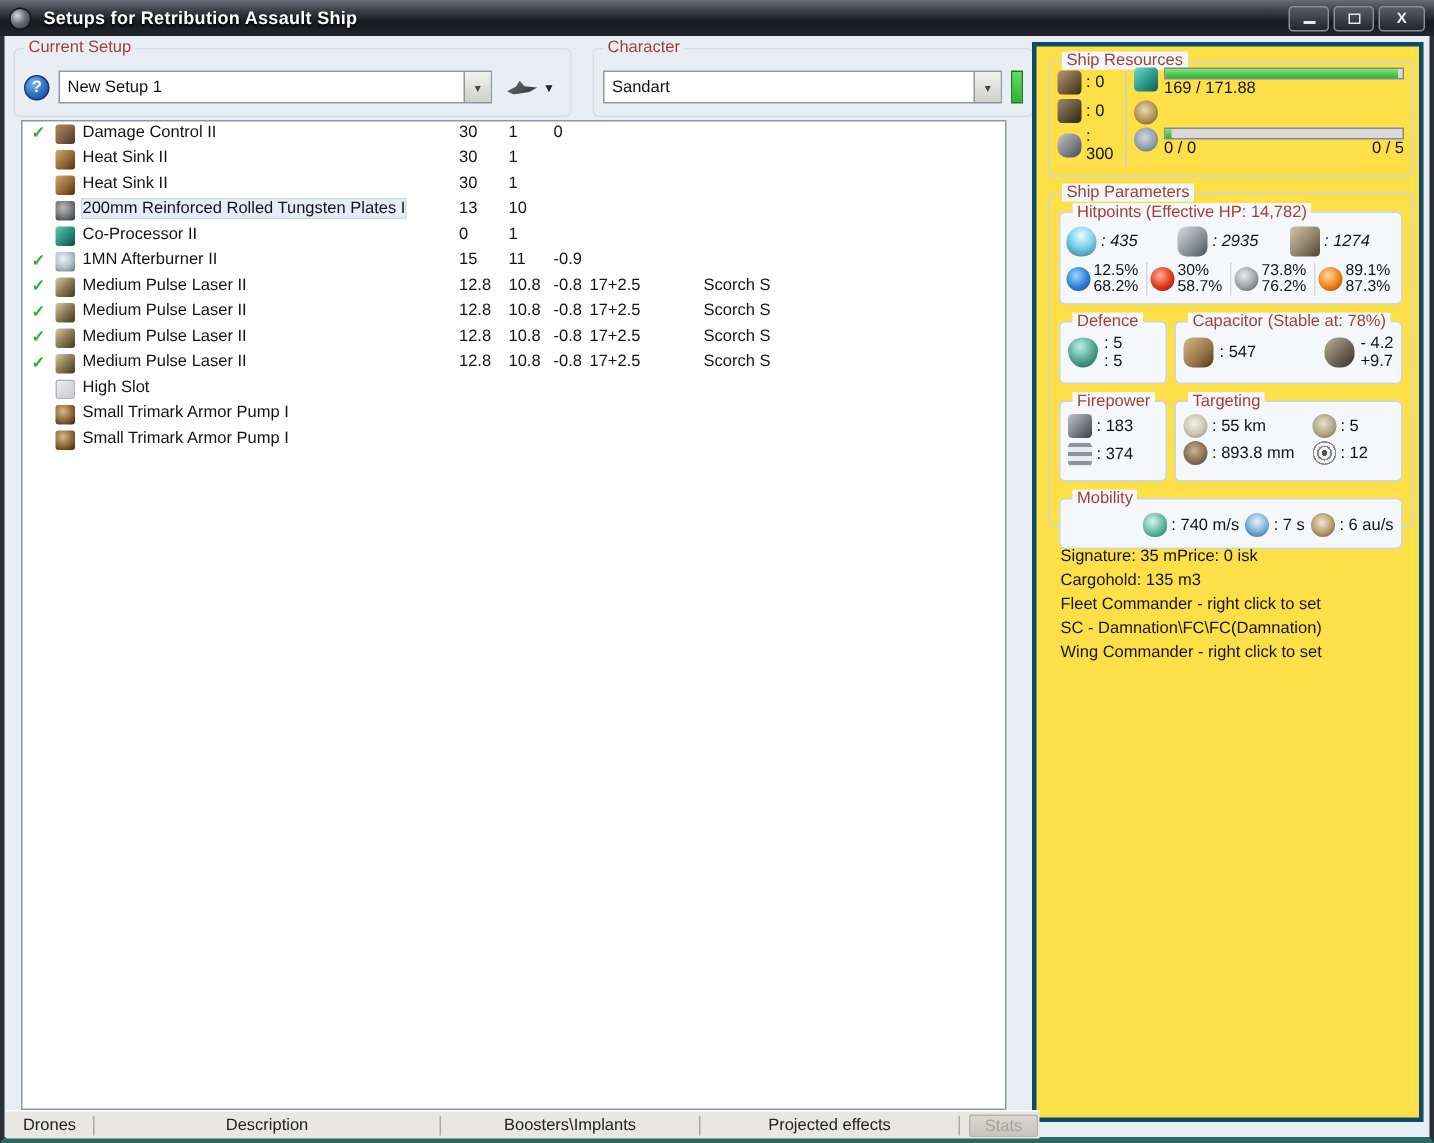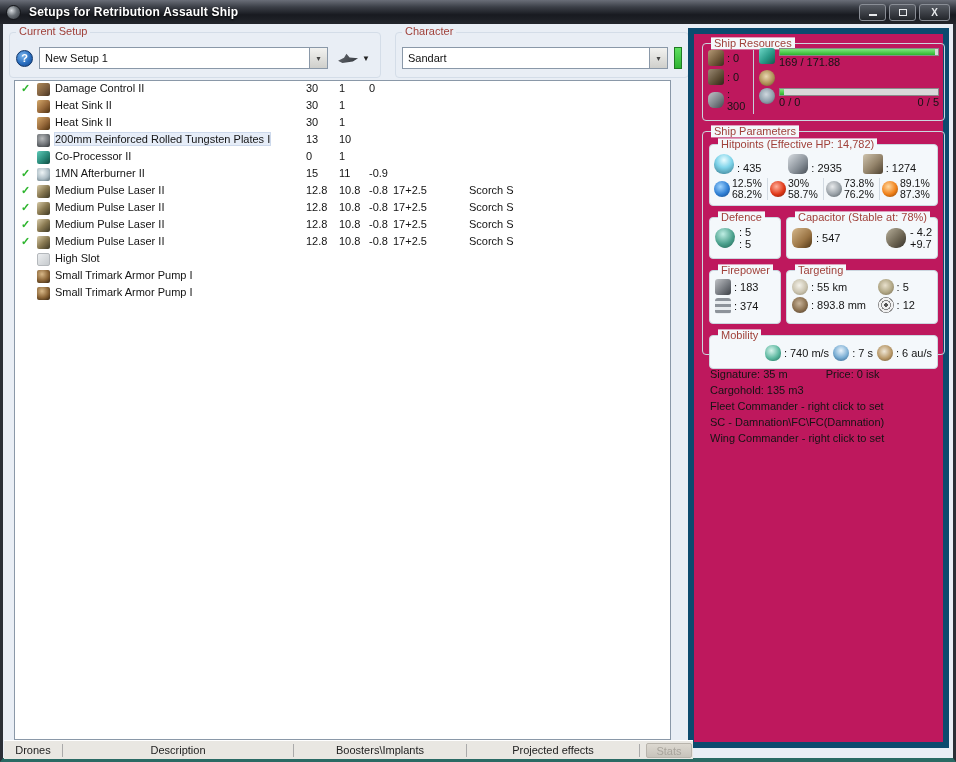--- a/index.html
+++ b/index.html
@@ -78,21 +78,21 @@
   [data-icon="co-processor-module-icon"]{background:linear-gradient(135deg,#5ecab8,#2a8a7a 55%,#0e4a40);}
   [data-icon="afterburner-module-icon"]{background:radial-gradient(circle at 40% 35%, #eef4f6, #aebec6 55%, #5c7078); border-radius:50%;}
   [data-icon="pulse-laser-module-icon"]{background:linear-gradient(135deg,#d8cba8,#8a7a52 50%,#3e3824);}
   [data-icon="high-slot-icon"]{background:linear-gradient(135deg,#eceef0,#c6cacd); border:1px solid #b4b8bc;}
   [data-icon="armor-rig-module-icon"]{background:radial-gradient(circle at 38% 32%, #d8b888, #8a6436 55%, #33210e); border-radius:50%;}
   [data-icon="cpu-header-icon"]{background:linear-gradient(135deg,#6fd8c8,#2a9a88 55%,#135a4e);}
   [data-icon="powergrid-header-icon"]{background:radial-gradient(circle at 45% 40%, #ead9b2, #b09058 55%, #60481e); border-radius:50%;}
   [data-icon="capacitor-header-icon"]{background:linear-gradient(135deg,#d6b88c,#9a7444 60%,#4e3414); border-radius:40%;}
   
   #rightpanel { position:absolute; left:685px; top:4px; width:261px; height:720px;
-    background:#be185d; border:6px solid #0c4a6e; font-size:11px; color:#141414; }
+    background:#fde047; border:3px solid #0c4a6e; font-size:11px; color:#141414; }
   .rgroup { position:absolute; border:1px solid #ccd6df; border-radius:4px; }
   .rgroup > .glab { position:absolute; top:0; left:8px; transform:translateY(-55%);
     background:#f4f8fb; padding:0 3px; white-space:nowrap; }
   .ricon { flex:0 0 auto; }
   .ic20 { width:20px; height:20px; border-radius:3px; }
   .ic16 { width:16px; height:16px; border-radius:3px; }
   
   #res-group { left:8px; top:9px; width:243px; height:78px; }
   #res-left { position:absolute; left:5px; top:6px; width:42px; display:flex; flex-direction:column; gap:3px; }
   .resrow { display:flex; align-items:center; gap:3px; }
@@ -103,21 +103,21 @@
   .bartrack { height:8px; border:1px solid #8a8a8a; background:#d9d9d9; }
   .barfill { height:100%; background:linear-gradient(180deg,#7fe87f,#2eb52e); }
   .bartext { display:flex; justify-content:space-between; line-height:12px; }
   
   #param-group { left:8px; top:97px; width:243px; height:224px; }
   .pgroup { position:relative; border:1px solid #ccd6df; border-radius:4px; background:#f4f8fb; }
   .pgroup > .glab { position:absolute; top:0; left:8px; transform:translateY(-55%);
     background:#f4f8fb; padding:0 3px; white-space:nowrap; }
   #hp-group { margin:12px 6px 0 6px; height:62px; }
   .hp-top { display:flex; gap:4px; padding:9px 4px 2px 4px; align-items:center; }
-  .hp-item { display:flex; align-items:flex-end; gap:3px; flex:1; }
+  .hp-item { display:flex; align-items:center; gap:3px; flex:1;font-style:italic; }
   .resist-row { display:flex; padding:2px 2px 0 2px; }
   .resist-cell { flex:1; display:flex; align-items:center; gap:2px; padding:0 2px; }
   .resist-cell + .resist-cell { border-left:1px solid #d2dae2; }
   .resist-vals { display:flex; flex-direction:column; line-height:11px; font-size:10.5px; }
   .two-col { display:flex; gap:5px; margin:11px 6px 0 6px; }
   .pg-small { width:72px; }
   .pg-big { flex:1; }
   #def-cap-row .pgroup { height:42px; }
   #fire-tgt-row .pgroup { height:54px; }
   .vstack { display:flex; flex-direction:column; line-height:12px; }
@@ -148,21 +148,21 @@
   [data-icon="targeting-range-icon"]{background:radial-gradient(circle at 45% 40%, #f4f2ea, #c9c2ae 55%, #8a8268); border-radius:50%;}
   [data-icon="max-targets-icon"]{background:radial-gradient(circle at 45% 40%, #e8e0cc, #b0a684 55%, #6a604a); border-radius:50%;}
   [data-icon="sig-resolution-icon"]{background:radial-gradient(circle at 45% 40%, #c8b49a, #8a7050 55%, #463524); border-radius:50%;}
   [data-icon="lock-icon"]{background:radial-gradient(circle, #555 0 2px, #f0f0f0 2px 4px, #888 4px 5px, #f0f0f0 5px 7px, #888 7px 8px, #f4f8fb 8px); border-radius:50%;}
   [data-icon="speed-icon"]{background:radial-gradient(circle at 40% 35%, #d8f4ec, #5cb8a0 55%, #1e6a56); border-radius:45%;}
   [data-icon="align-icon"]{background:radial-gradient(circle at 50% 35%, #eaf4fc, #7aaed4 55%, #2a5a84); border-radius:50%;}
   [data-icon="warp-icon"]{background:radial-gradient(circle at 45% 40%, #f0e8d8, #b89868 55%, #5c4626); border-radius:50%;}
   
   #info-block { position:absolute; left:16px; top:332px; width:230px; line-height:16px; }
   .info-row1 { display:flex; }
-  .info-row1 span:last-child { margin-left:38px; }
+  .info-row1 span:last-child { }
   
   #tabstrip { position:absolute; left:1px; top:716px; width:689px; height:19px;
     background:#e9e7e2; border-top:1px solid #fff; display:flex; align-items:center;
     font-size:11px; color:#222; }
   .tabseg { text-align:center; white-space:nowrap; }
   .tabsep { width:1px; height:13px; background:#aaa; }
   #tab-drones { width:58px; }
   #tab-desc { width:230px; }
   #tab-boost { width:172px; }
   #tab-proj { width:172px; }

